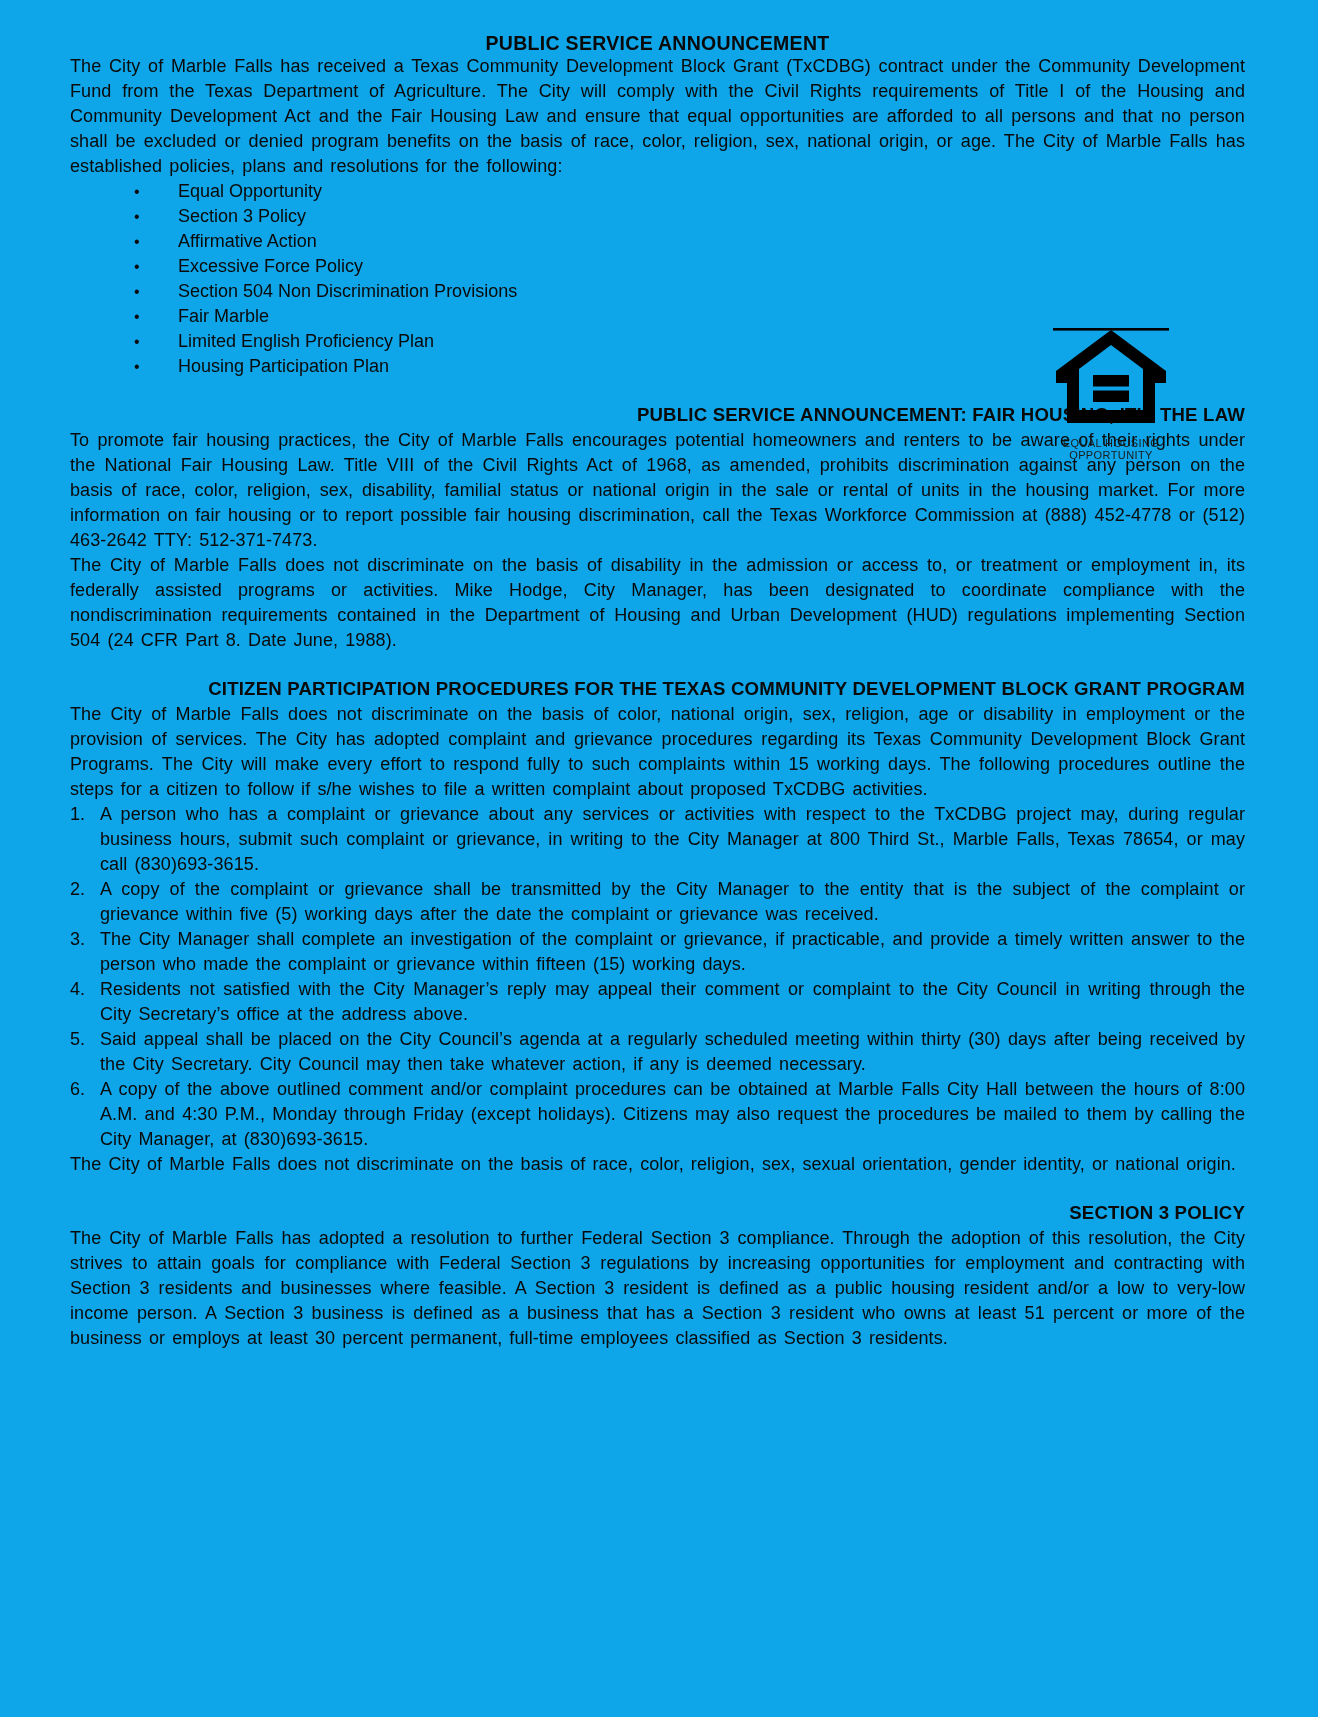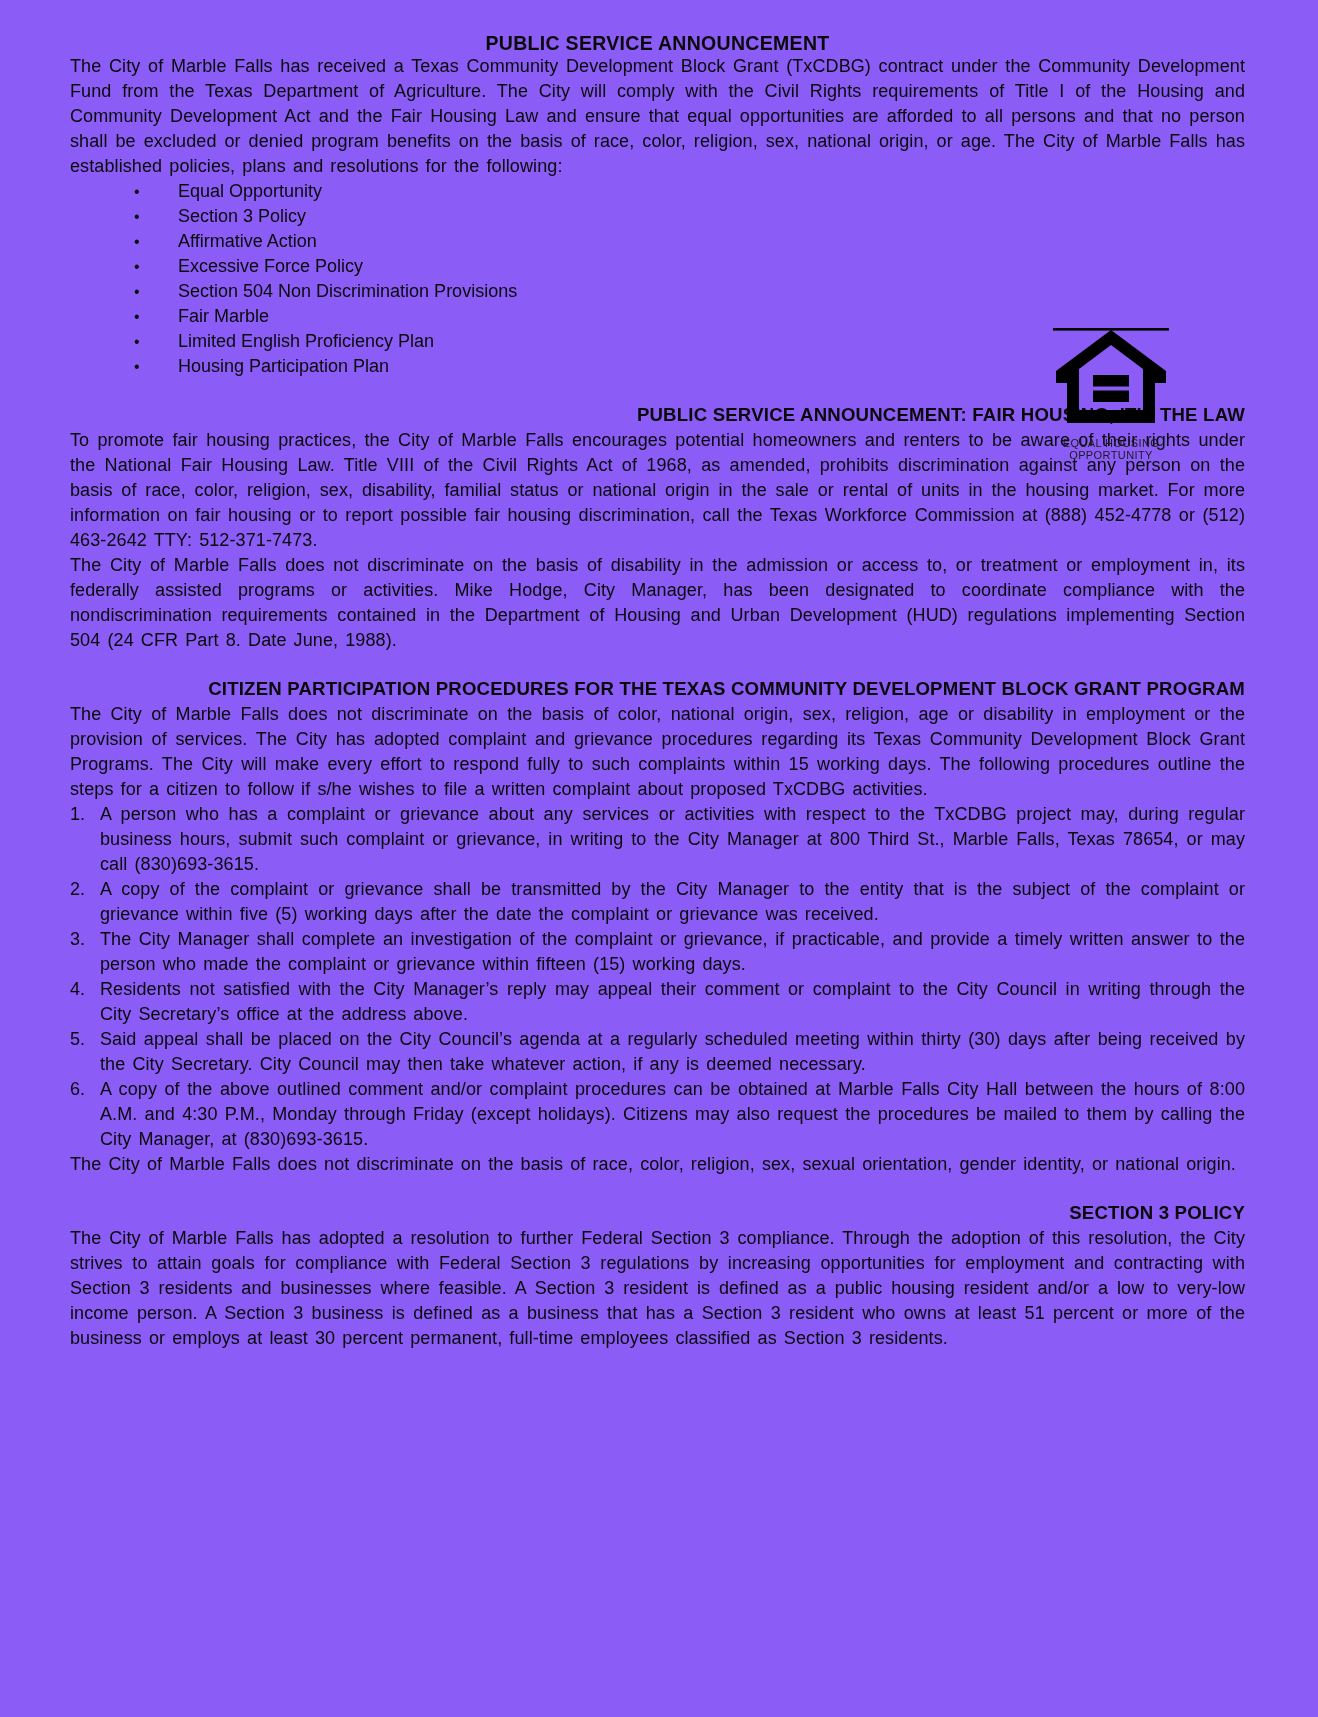--- a/index.html
+++ b/index.html
@@ -9,21 +9,21 @@
     background: #ffffff;
     font-family: "Liberation Sans", "DejaVu Sans", sans-serif;
     color: #0a0a0a;
   }
   .page {
     position: relative;
     width: 1318px;
     height: 1717px;
     box-sizing: border-box;
     padding: 30px 73px 0 70px;
-    background: #8b5cf6;
+    background: #0ea5e9;
     overflow: hidden;
   }
   .doc-title {
     margin: 2px 0 0 0;
     text-align: center;
     font-size: 19.5px;
     font-weight: 700;
     line-height: 22px;
     letter-spacing: 0.3px;
   }

